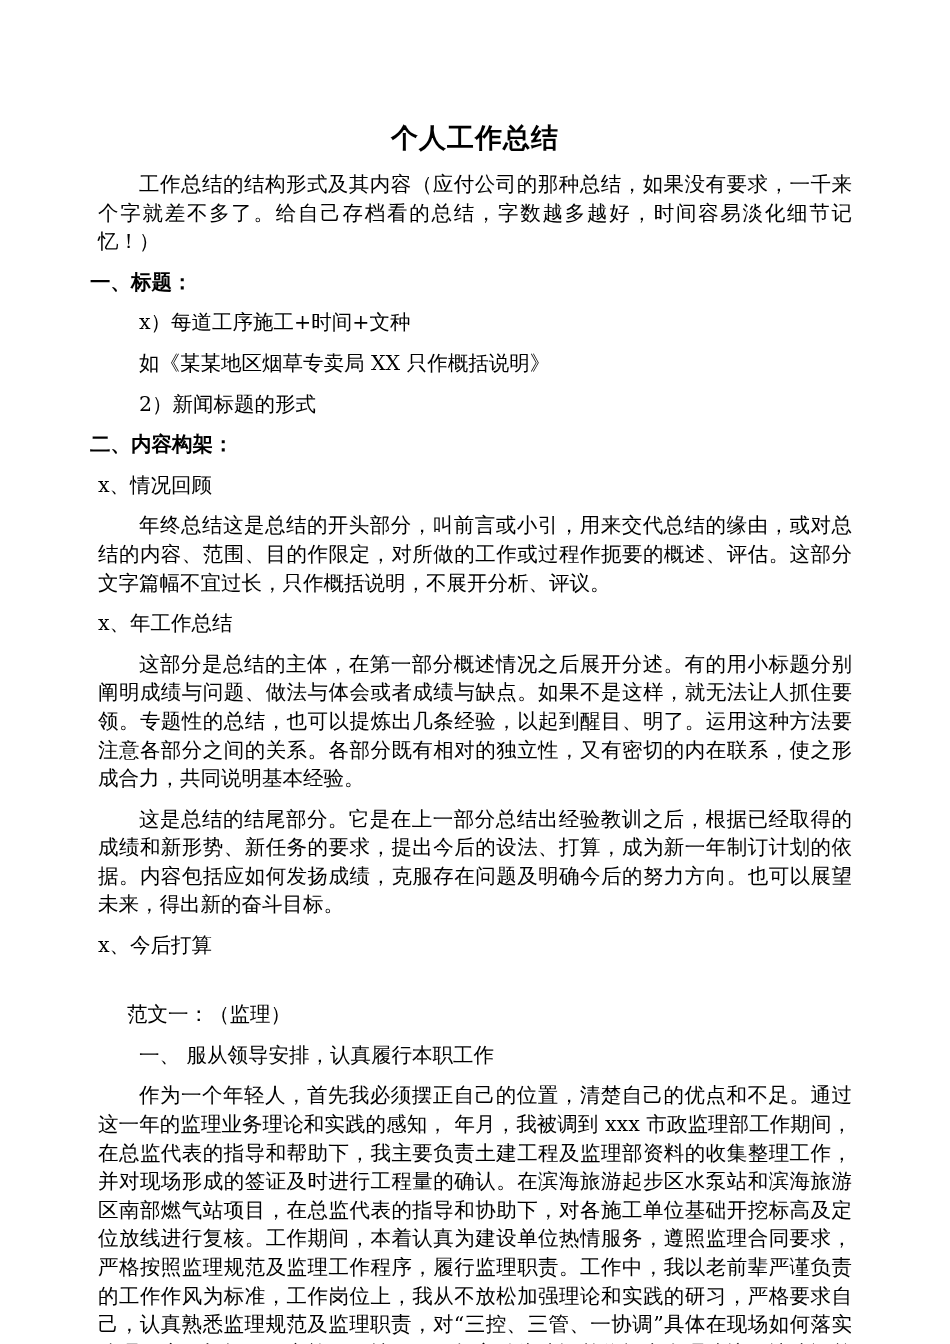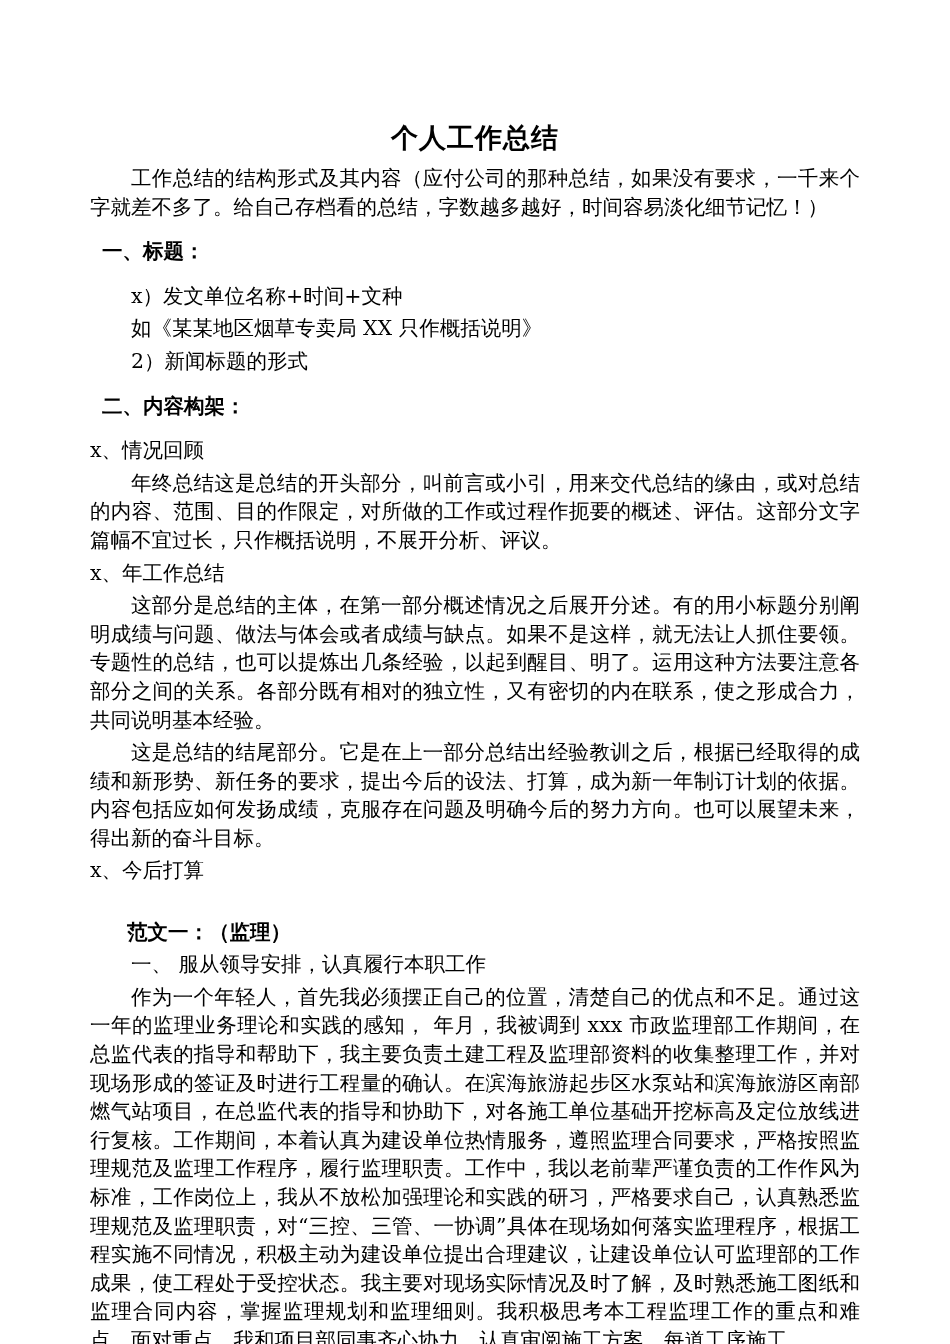--- a/index.html
+++ b/index.html
@@ -30,42 +30,42 @@
   .doc-title {
     font-size: 27px;
     font-weight: bold;
     text-align: center;
     line-height: 40px;
     margin: 0 0 6px 0;
     letter-spacing: 1px;
     font-family: "DejaVu Serif", "Liberation Serif", serif;
   }
   p.para {
-    margin: 4px;
+    margin: 12px;
     font-size: 20.5px;
     line-height: 28.6px;
     text-align: justify;
     text-justify: inter-ideograph;
     letter-spacing: 0px;
     word-break: break-all;
   }
   p.indent2 {
     text-indent: 41px;
   }
   p.sub {
     text-indent: 41px;
   }
   p.heading {
     font-weight: bold;
-    margin: 16px;
+    margin: 4px;
     font-size: 20.5px;
     line-height: 28.6px;
   }
   p.heading-indent {
-    font-weight: bold;
+    font-weight: normal;
     margin: 0;
     font-size: 20.5px;
     line-height: 28.6px;
     text-indent: 41px;
   }
   p.flush {
     text-indent: 0;
   }
   .spacer {
     height: 28.6px;
@@ -76,21 +76,21 @@
 
 <div class="page">
   <div class="content">
 
     <h1 class="doc-title">个人工作总结</h1>
 
     <p class="para indent2">工作总结的结构形式及其内容（应付公司的那种总结，如果没有要求，一千来个字就差不多了。给自己存档看的总结，字数越多越好，时间容易淡化细节记忆！）</p>
 
     <p class="heading">一、标题：</p>
 
-    <p class="para sub">x）发文单位名称+时间+文种</p>
+    <p class="para sub">x）每道工序施工+时间+文种</p>
     <p class="para sub">如《某某地区烟草专卖局 XX 只作概括说明》</p>
     <p class="para sub">2）新闻标题的形式</p>
 
     <p class="heading">二、内容构架：</p>
 
     <p class="para flush">x、情况回顾</p>
     <p class="para indent2">年终总结这是总结的开头部分，叫前言或小引，用来交代总结的缘由，或对总结的内容、范围、目的作限定，对所做的工作或过程作扼要的概述、评估。这部分文字篇幅不宜过长，只作概括说明，不展开分析、评议。</p>
 
     <p class="para flush">x、年工作总结</p>
     <p class="para indent2">这部分是总结的主体，在第一部分概述情况之后展开分述。有的用小标题分别阐明成绩与问题、做法与体会或者成绩与缺点。如果不是这样，就无法让人抓住要领。专题性的总结，也可以提炼出几条经验，以起到醒目、明了。运用这种方法要注意各部分之间的关系。各部分既有相对的独立性，又有密切的内在联系，使之形成合力，共同说明基本经验。</p>

